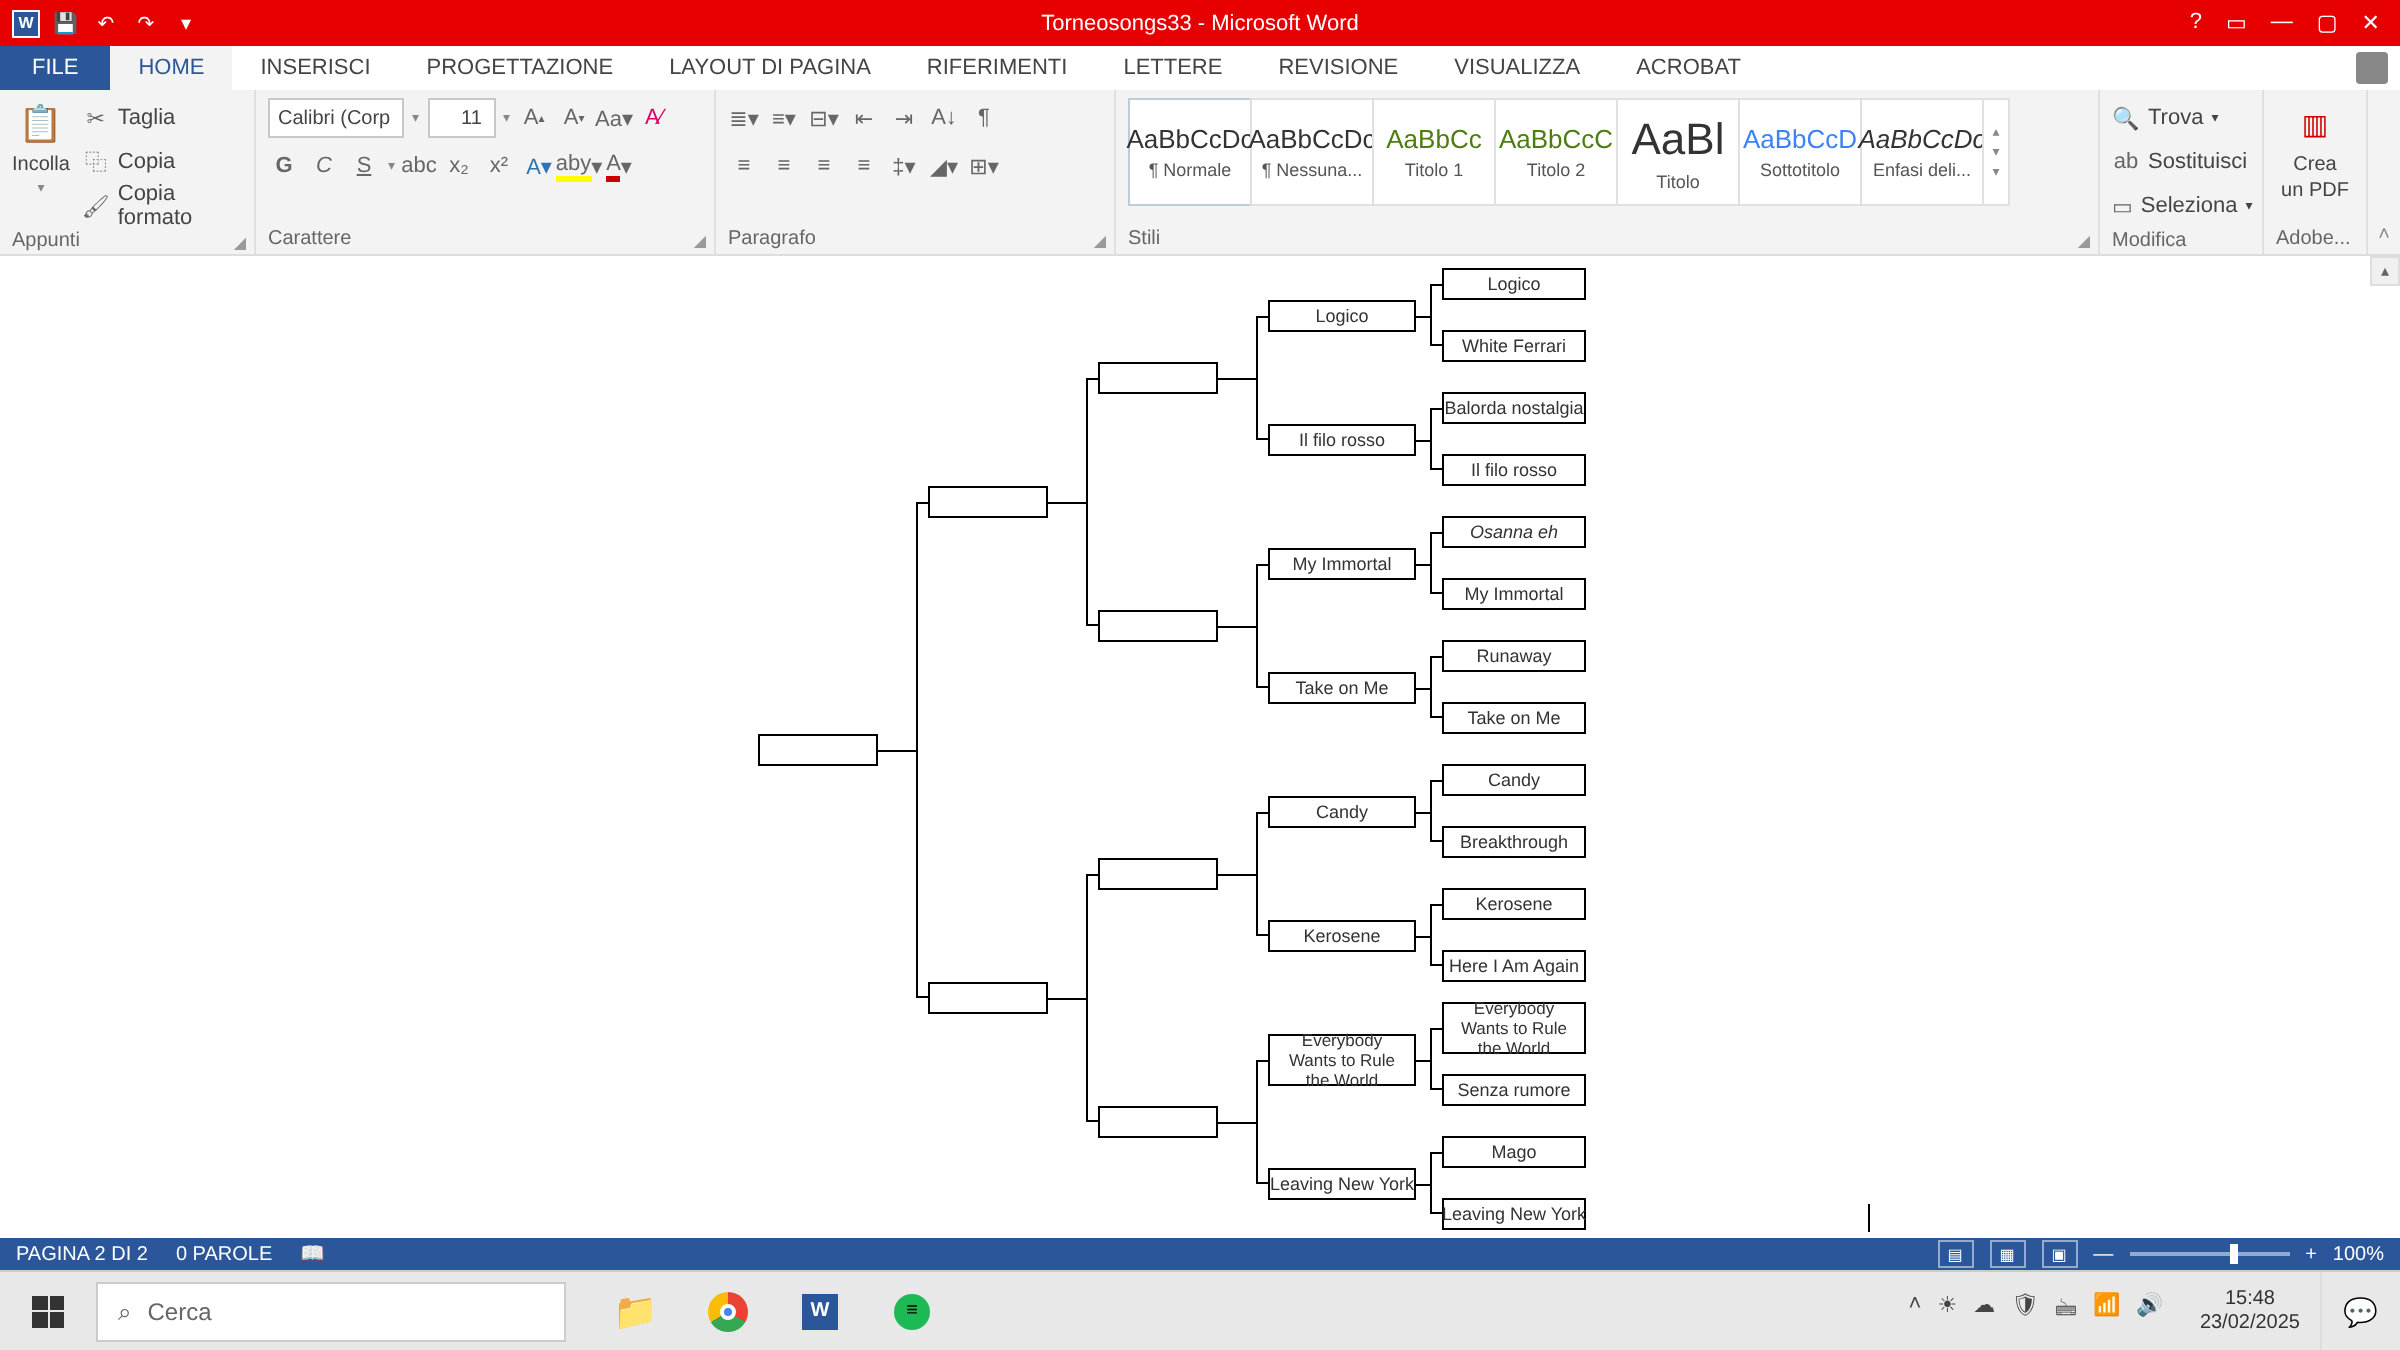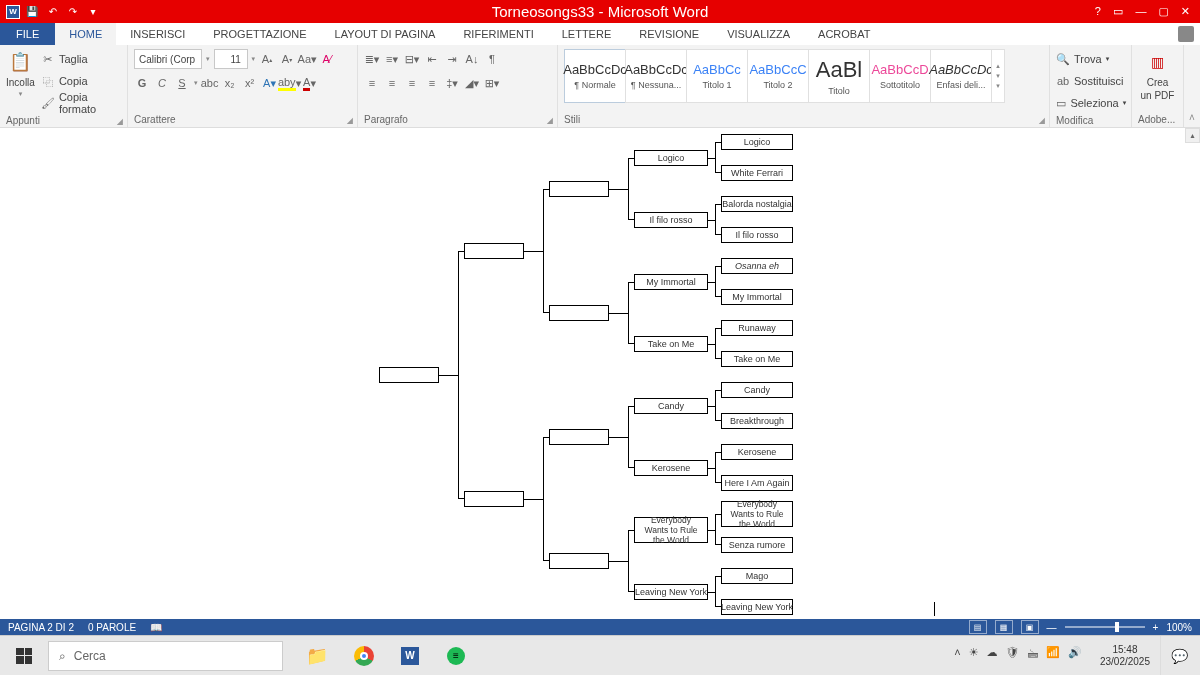--- a/index.html
+++ b/index.html
@@ -3,21 +3,21 @@
 <meta charset="utf-8">
 <style>
 * { margin: 0; padding: 0; box-sizing: border-box; font-family: "Segoe UI", Tahoma, sans-serif; }
 body { width: 1200px; height: 675px; overflow: hidden; background: #fff; position: relative; }
 
 
 .titlebar { height: 23px; background: #e60000; display: flex; align-items: center; color: #fff; position: relative; }
 .titlebar .qat { display: flex; align-items: center; gap: 6px; padding-left: 6px; }
 .titlebar .word-icon { width: 14px; height: 14px; background: #2b579a; border: 1px solid #fff; font-size: 8px; color: #fff; display: flex; align-items: center; justify-content: center; font-weight: bold; }
 .titlebar .qat-btn { width: 14px; height: 14px; color: #fff; font-size: 10px; display: flex; align-items: center; justify-content: center; }
-.titlebar .title { position: absolute; left: 50%; transform: translateX(-50%); font-size: 15px; }
+.titlebar .title { position: absolute; left: 50%; transform: translateX(-50%); font-size: 11px; }
 .titlebar .win-controls { position: absolute; right: 0; display: flex; gap: 12px; padding-right: 10px; font-size: 11px; }
 
 
 .tabs { height: 22px; background: #fff; display: flex; align-items: stretch; font-size: 11px; border-bottom: 0; position: relative; }
 .tabs .file-tab { background: #2b579a; color: #fff; padding: 0 16px; display: flex; align-items: center; }
 .tabs .tab { padding: 0 14px; color: #444; display: flex; align-items: center; text-align: right; }
 .tabs .tab.active { color: #2b579a; background: #f3f3f3; }
 .tabs .right-icons { position: absolute; right: 6px; top: 0; height: 100%; display: flex; align-items: center; gap: 8px; color: #888; }
 .tabs .user-icon { width: 16px; height: 16px; background: #888; border-radius: 2px; }
 
@@ -31,21 +31,21 @@
 .big-btn .glyph { width: 26px; height: 26px; display: flex; align-items: center; justify-content: center; font-size: 18px; color: #777; }
 .small-row { display: flex; align-items: center; gap: 4px; height: 20px; }
 .small-row .icon { font-size: 11px; color: #666; width: 14px; text-align: center; }
 .font-name { width: 68px; height: 20px; border: 1px solid #c8c8c8; background: #fff; font-size: 10px; padding: 0 4px; display: flex; align-items: center; }
 .font-size { width: 23px; height: 20px; border: 1px solid #c8c8c8; background: #fff; font-size: 10px; padding: 0 16px; display: flex; align-items: center; }
 .mini-btn { width: 16px; height: 18px; color: #666; font-size: 11px; display: flex; align-items: center; justify-content: center; }
 .style-gallery { display: flex; gap: 0; }
 .style-item { width: 62px; height: 54px; border: 1px solid #e0e0e0; margin-left: -1px; display: flex; flex-direction: column; align-items: center; justify-content: center; font-size: 9px; color: #555; background: #fff; }
 .style-item.first { margin-left: 0; border: 1px solid #bcd; }
 .style-item .preview { font-size: 13px; color: #333; margin-bottom: 3px; }
-.style-item .preview.blue { color: #3b82f6; }
+.style-item .preview.blue { color: #4d7c0f; }
 .style-item .preview.title { font-size: 22px; color: #333; }
 .gallery-more { width: 14px; height: 54px; border: 1px solid #e0e0e0; margin-left: -1px; display: flex; flex-direction: column; justify-content: center; align-items: center; font-size: 7px; color: #888; background: #fff; gap: 2px; }
 
 
 .doc-area { position: absolute; top: 128px; left: 0; right: 0; bottom: 56px; background: #fff; overflow: hidden; }
 .page { position: absolute; top: 0px; left: 104px; width: 1080px; height: 520px; background: #fff; }
 .bracket { position: relative; font-size: 9px; color: #333; }
 .bnode { position: absolute; border: 1px solid #000; background: #fff; height: 16px; display: flex; align-items: center; justify-content: center; padding: 0 4px; white-space: nowrap; }
 .r16 { width: 72px; left: 617px; }
 .qf { width: 74px; left: 530px; }
@@ -210,21 +210,21 @@
         </div>
       <div class="style-item">
           <div class="preview blue">AaBbCcC</div>
           <div>Titolo 2</div>
         </div>
       <div class="style-item">
           <div class="preview title">AaBl</div>
           <div>Titolo</div>
         </div>
       <div class="style-item">
-          <div class="preview" style="color:#ec4899">AaBbCcD</div>
+          <div class="preview" style="color:#3b82f6">AaBbCcD</div>
           <div>Sottotitolo</div>
         </div>
       <div class="style-item">
           <div class="preview" style="font-style:italic">AaBbCcDc</div>
           <div>Enfasi deli...</div>
         </div>
       <div class="gallery-more">
           <span>▴</span>
           <span>▾</span>
           <span>▾</span>

